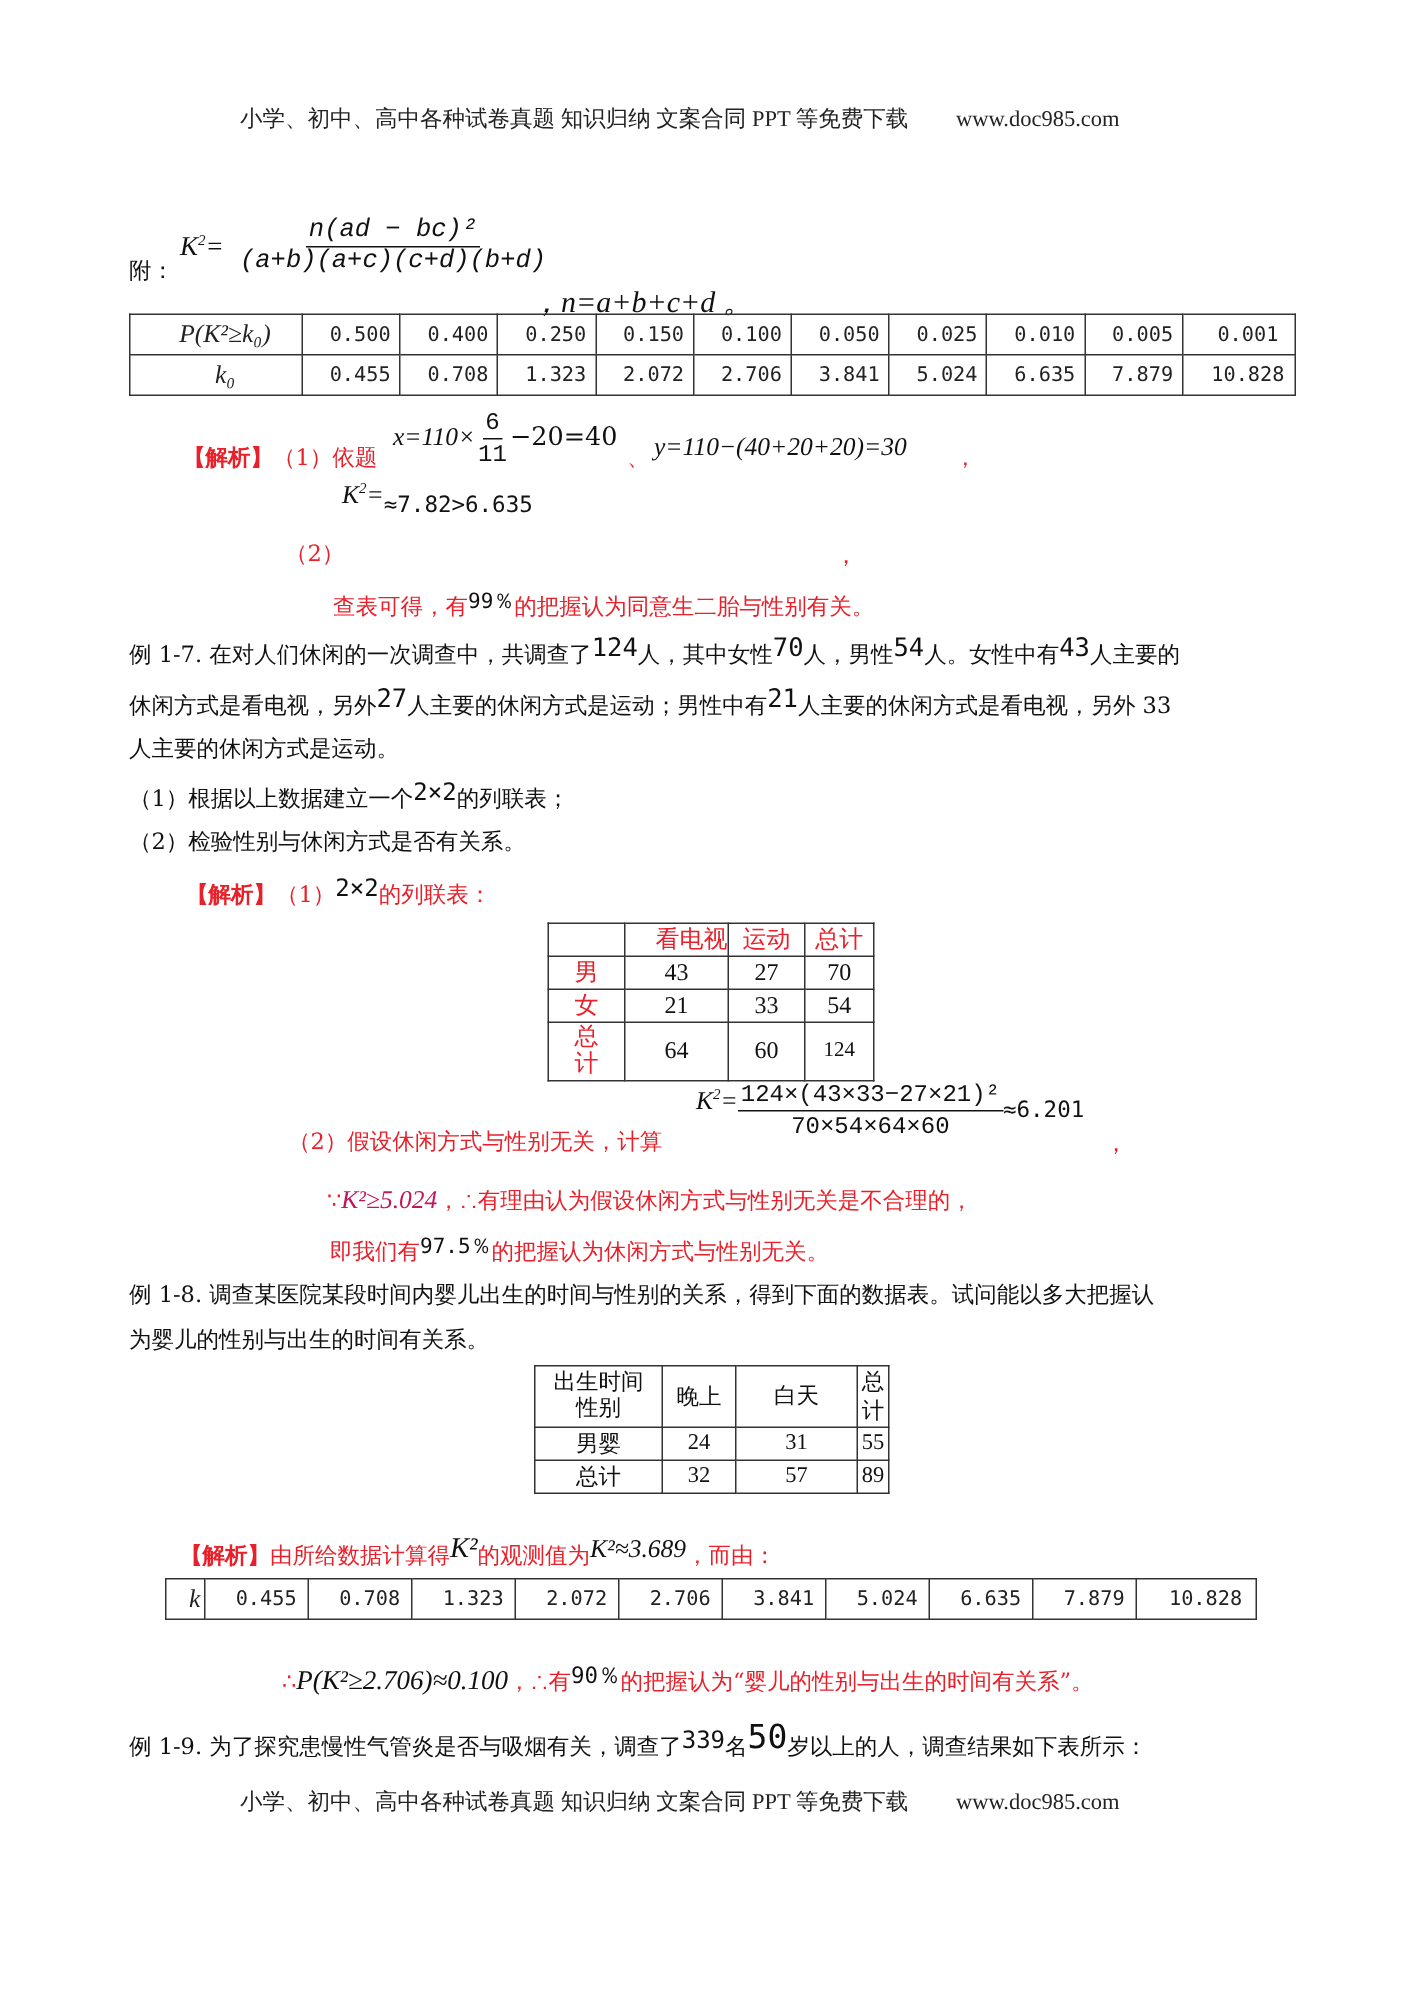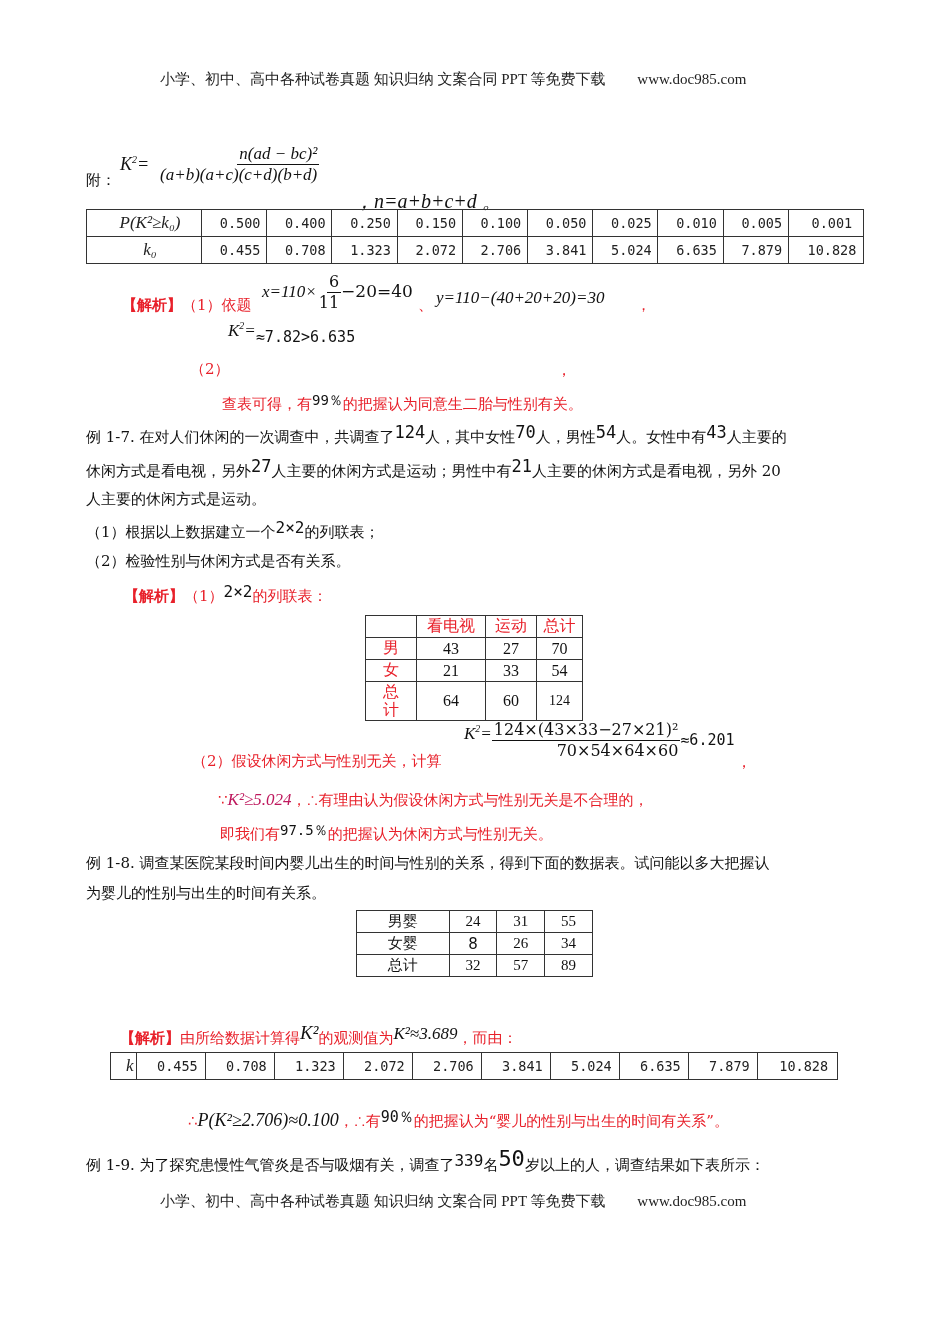--- a/index.html
+++ b/index.html
@@ -4,21 +4,21 @@
 <style>
   html,body{margin:0;padding:0;background:#fff;}
   body{width:950px;height:1344px;position:relative;overflow:hidden;font-family:"DejaVu Serif","Liberation Serif",serif;color:#111;}
   .abs{position:absolute;white-space:nowrap;}
   .hdr{font-family:Liberation Serif, serif;font-size:15px;color:#222;}
   .txt{font-size:15px;color:#111;}
   .red{color:#e8202a;}
   .math{font-family:"Liberation Serif","DejaVu Serif",serif;font-style:italic;}
   .num{font-family:"DejaVu Sans Mono","Liberation Mono",monospace;font-size:14px;}
   .sup{font-size:10px;vertical-align:super;}
-  .frac{display:inline-flex;flex-direction:column;align-items:flex-end;vertical-align:middle;}
+  .frac{display:inline-flex;flex-direction:column;align-items:center;vertical-align:middle;font-family:Liberation Mono, monospace;}
   .frac .n{border-bottom:1px solid #111;padding:0 2px;line-height:20px;}
   .frac .d{line-height:20px;padding:0 2px;}
   table{border-collapse:collapse;position:absolute;}
   td{border:1px solid #333;text-align:center;padding:0;font-size:14px;}
   .ptab td{height:26px;font-family:"DejaVu Sans Mono","Liberation Mono",monospace;font-size:13.5px;color:#222;padding-left:12px;}
   .ptab td.lbl{font-family:"Liberation Serif",serif;font-style:italic;font-size:17px;}
   .ctab td{font-family:"Liberation Serif","DejaVu Serif",serif;font-size:16px;height:21px;}
   .ctab td.h{color:#e8202a;}
   .btab td{font-family:"Liberation Serif","DejaVu Serif",serif;font-size:15px;height:21px;}
 </style>
@@ -91,37 +91,37 @@
 <span class="abs red" style="left:556px;top:360px;">，</span>
 
 <div class="abs txt red" style="left:222px;top:395px;">
   <span>查表可得，有</span><span class="num" style="color:#111;position:relative;top:-4px;">99％</span><span>的把握认为同意生二胎与性别有关。</span>
 </div>
 
 <div class="abs txt" style="left:86px;top:426px;">
   <span>例 1-7. 在对人们休闲的一次调查中，共调查了</span><span class="num" style="font-size:17px;position:relative;top:-4px;">124</span><span>人，其中女性</span><span class="num" style="font-size:17px;position:relative;top:-4px;">70</span><span>人，男性</span><span class="num" style="font-size:17px;position:relative;top:-4px;">54</span><span>人。女性中有</span><span class="num" style="font-size:17px;position:relative;top:-4px;">43</span><span>人主要的</span>
 </div>
 <div class="abs txt" style="left:86px;top:460px;">
-  <span>休闲方式是看电视，另外</span><span class="num" style="font-size:17px;position:relative;top:-4px;">27</span><span>人主要的休闲方式是运动；男性中有</span><span class="num" style="font-size:17px;position:relative;top:-4px;">21</span><span>人主要的休闲方式是看电视，另外 20</span>
+  <span>休闲方式是看电视，另外</span><span class="num" style="font-size:17px;position:relative;top:-4px;">27</span><span>人主要的休闲方式是运动；男性中有</span><span class="num" style="font-size:17px;position:relative;top:-4px;">21</span><span>人主要的休闲方式是看电视，另外 33</span>
 </div>
 <div class="abs txt" style="left:86px;top:490px;">人主要的休闲方式是运动。</div>
 <div class="abs txt" style="left:86px;top:522px;">
   <span>（1）根据以上数据建立一个</span><span class="num" style="font-size:16px;position:relative;top:-4px;">2×2</span><span>的列联表；</span>
 </div>
 <div class="abs txt" style="left:86px;top:552px;">（2）检验性别与休闲方式是否有关系。</div>
 
 <div class="abs txt red" style="left:124px;top:586px;">
   <span style="font-weight:bold;">【解析】</span><span>（1）</span><span class="num" style="color:#111;font-size:16px;position:relative;top:-4px;">2×2</span><span>的列联表：</span>
 </div>
 
 <table class="ctab" style="left:365px;top:615px;width:218px;">
   <tbody>
       <tr>
     <td class="h" style="width:50px;"></td>
-    <td class="h" style="width:68px;">看电视</td>
+    <td class="h" style="width:68px;text-align:right;">看电视</td>
     <td class="h" style="width:50px;">运动</td>
     <td class="h">总计</td>
   </tr>
   <tr>
     <td class="h">男</td>
     <td>43</td>
     <td>27</td>
     <td>70</td>
   </tr>
   <tr>
@@ -153,31 +153,31 @@
 </div>
 <div class="abs txt red" style="left:220px;top:825px;">
   <span>即我们有</span><span class="num" style="color:#111;position:relative;top:-4px;">97.5％</span><span>的把握认为休闲方式与性别无关。</span>
 </div>
 
 <div class="abs txt" style="left:86px;top:854px;">例 1-8. 调查某医院某段时间内婴儿出生的时间与性别的关系，得到下面的数据表。试问能以多大把握认</div>
 <div class="abs txt" style="left:86px;top:884px;">为婴儿的性别与出生的时间有关系。</div>
 
 <table class="btab" style="left:356px;top:910px;width:237px;">
   <tbody>
+      <tr>
+    <td style="width:84px;height:40px;line-height:17px;"><span>出生时间</span><br><span>性别</span></td>
+    <td style="width:48px;">晚上</td>
+    <td style="width:48px;white-space:normal;line-height:17px;padding:0 16px;">白天</td>
+    <td>总计</td>
+  </tr>
   <tr>
     <td>男婴</td>
     <td>24</td>
     <td>31</td>
     <td>55</td>
-  </tr>
-  <tr>
-    <td>女婴</td>
-    <td style="font-family:'DejaVu Sans',sans-serif;">8</td>
-    <td>26</td>
-    <td>34</td>
   </tr>
   <tr>
     <td>总计</td>
     <td>32</td>
     <td>57</td>
     <td>89</td>
   </tr>
 </tbody>
   </table>
 

